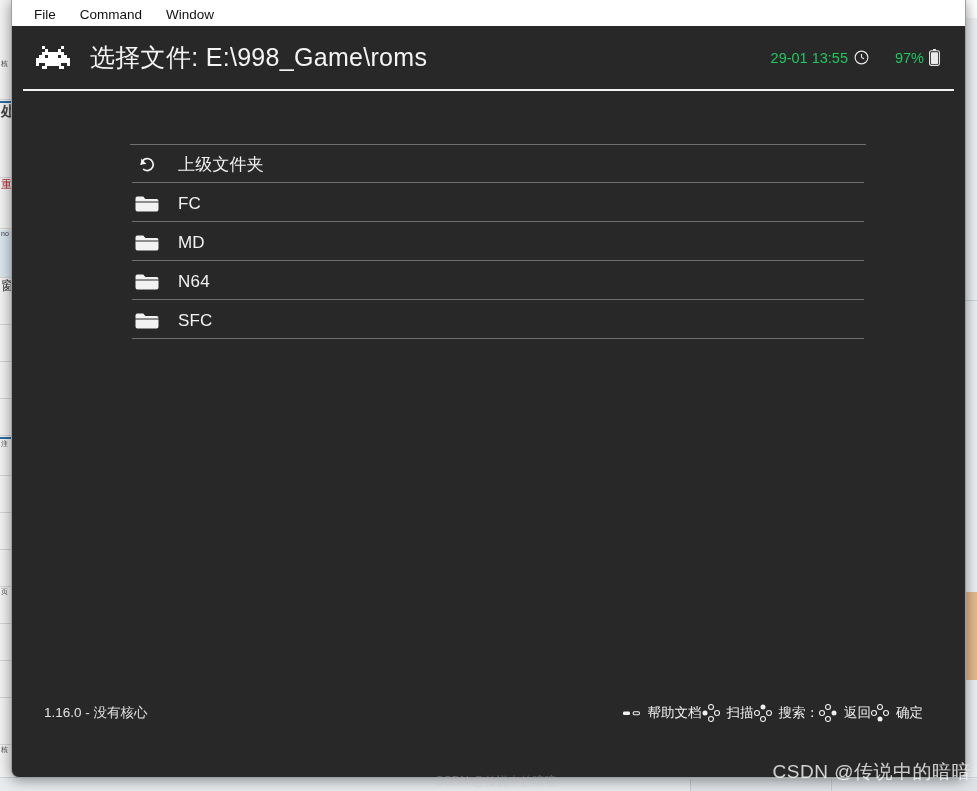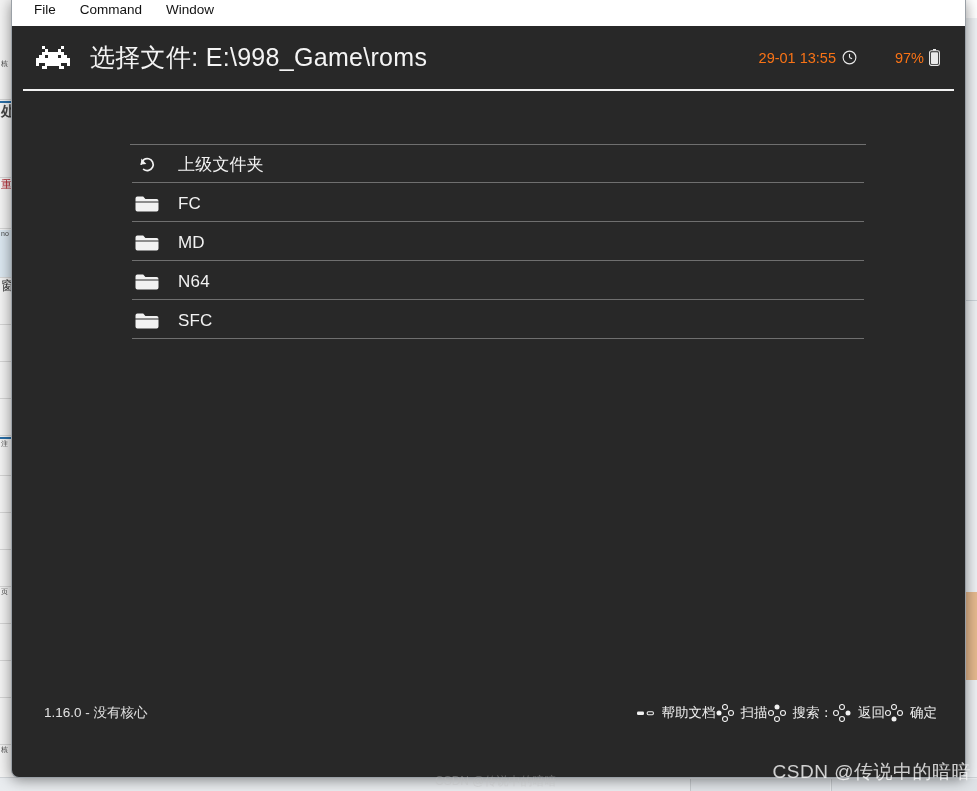--- a/index.html
+++ b/index.html
@@ -139,21 +139,21 @@
     display: flex; align-items: center; justify-content: center;
     color: #1b1b1b;
   }
   .win-btn svg { display: block; }
 
   
   .menubar {
     height: 26px;
     background: #ffffff;
     display: flex;
-    align-items: flex-start;
+    align-items: flex-end;
     padding-left: 10px;
     gap: 0;
     border-bottom: 1px solid #ffffff;
   }
   .menu-item {
     font-size: 13.5px;
     color: #111;
     padding: 2px 12px 3px 12px;
     white-space: nowrap;
   }
@@ -183,27 +183,27 @@
     font-size: 25px;
     color: #f4f4f4;
     font-weight: 400;
     letter-spacing: .3px;
     white-space: nowrap;
   }
   .emu-header-right {
     margin-left: auto;
     display: flex;
     align-items: center;
-    color: #f97316;
+    color: #22c55e;
     font-size: 14.5px;
     white-space: nowrap;
   }
   .clock-text { margin-right: 6px; }
   .clock-icon { width: 15px; height: 15px; display:block; }
-  .batt-text { margin-left: 38px; margin-right: 5px; }
+  .batt-text { margin-left: 26px; margin-right: 5px; }
   .batt-icon { width: 11px; height: 17px; display:block; }
 
   .header-rule {
     position: absolute;
     left: 11px; right: 11px;
     top: 63px;
     height: 2px;
     background: #f2f2f2;
   }
 
@@ -252,21 +252,21 @@
   .row-label {
     font-size: 17px;
     color: #f2f2f2;
     letter-spacing: .2px;
     white-space: nowrap;
   }
 
   
   .emu-footer {
     position: absolute;
-    left: 0; right: 2px; bottom: 0;
+    left: 0; right: 16px; bottom: 0;
     height: 52px;
     display: flex;
     align-items: center;
     padding: 0 26px 0 32px;
   }
   .footer-version {
     font-size: 13.5px;
     color: #e2e2e2;
     white-space: nowrap;
   }

